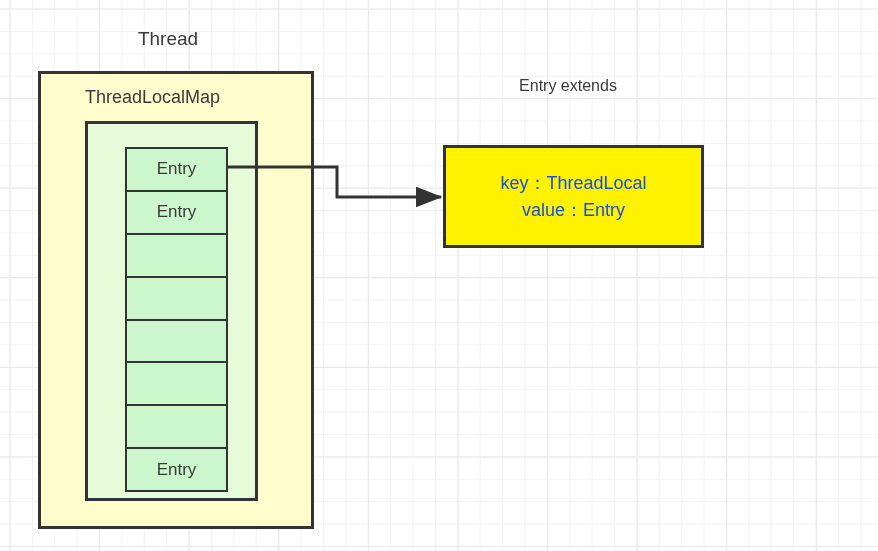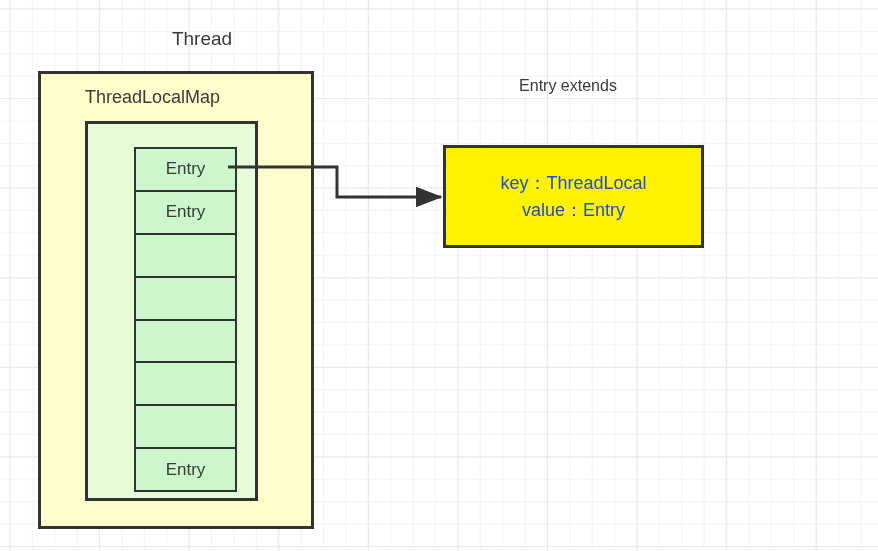--- a/index.html
+++ b/index.html
@@ -50,21 +50,20 @@
     background: #fffdcc;
     border: 3px solid #333333;
     box-sizing: border-box;
   }
   #thread-label {
     left: 0;
     top: 27px;
     width: 336px;
     text-align: center;
     font-size: 19px;
-    padding-left: 34px;
   }
 
   
   #tlm-box {
     position: absolute;
     left: 85px;
     top: 121px;
     width: 173px;
     height: 380px;
     background: #e6fcd8;
@@ -75,21 +74,21 @@
     left: 85px;
     top: 86px;
     width: 173px;
     text-align: left;
     font-size: 18px;
   }
 
   
   #entry-table {
     position: absolute;
-    left: 134px;
+    left: 125px;
     top: 147px;
     width: 103px;
     height: 345px;
     box-sizing: border-box;
     display: flex;
     flex-direction: column;
   }
   .entry-cell {
     flex: 1 1 0;
     background: #ccf7cc;

